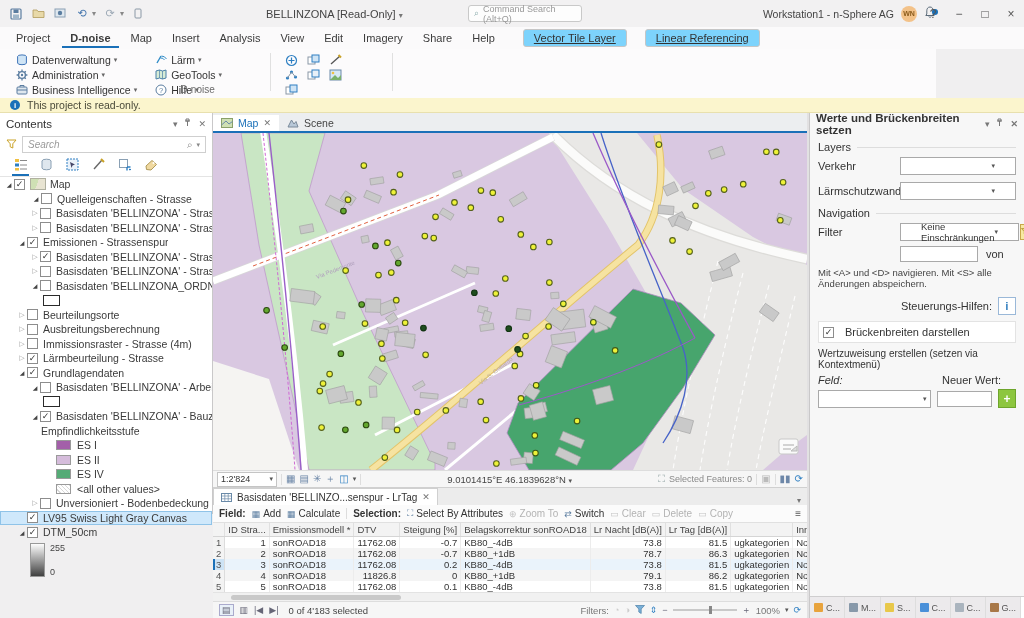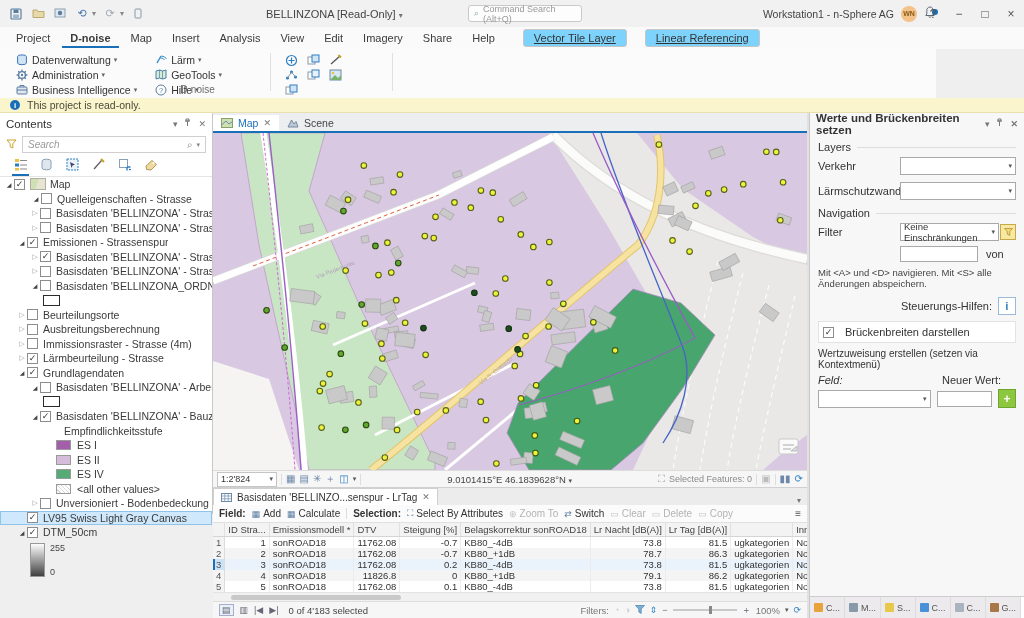--- a/index.html
+++ b/index.html
@@ -103,21 +103,21 @@
   #tb-right{margin-left:auto;display:flex;align-items:center;gap:5px;color:#777;}
   #zoomslider{width:64px;height:2px;background:#c9c9c9;position:relative;}
   #zoomthumb{position:absolute;left:36px;top:-3px;width:3px;height:8px;background:#888;}
   
   #rightpanel{left:809px;top:113px;width:215px;height:483px;background:#f7f7f7;border-left:1px solid #c9c8c9;box-sizing:border-box;}
   .rp-body{padding:2px 8px;}
   .grp-label{display:flex;align-items:center;gap:6px;color:#333;margin:5px 0 4px 0;}
   .grp-label:after{content:"";flex:1;height:1px;background:#ddd;}
   .rp-row{display:flex;align-items:center;margin-bottom:7px;}
   .rp-lab{width:82px;color:#333;flex:none;}
-  .rp-select{flex:1;height:16px;border:1px solid #a9a9a9;background:#fff;display:flex;align-items:center;justify-content:flex-end;padding:0 3px;color:#333;}
+  .rp-select{flex:1;height:16px;border:1px solid #a9a9a9;background:#fff;display:flex;align-items:center;justify-content:flex-end;padding:0 20px;color:#333;}
   .rp-select .val{flex:1;text-align:left;font-size:10px;}
   .chev{font-size:7px;color:#555;}
   #filter-btn{width:16px;height:16px;border:1px solid #c9a84a;background:#f7e9a2;display:flex;align-items:center;justify-content:center;margin-left:1px;box-sizing:border-box;}
   #von-input{width:76px;height:14px;border:1px solid #a9a9a9;background:#fff;margin-left:82px;}
   #von-label{margin-left:8px;}
   #rp-hint{font-size:9.5px;color:#444;margin:2px 0 8px 0;}
   #steuer-row{display:flex;align-items:center;justify-content:flex-end;gap:6px;margin-bottom:6px;}
   #info-btn{width:16px;height:16px;border:1px solid #9ab8d8;background:#fff;color:#1a70b8;font-weight:bold;font-size:10px;display:flex;align-items:center;justify-content:center;}
   #bridge-row{background:#fff;border:1px solid #e3e3e3;height:20px;display:flex;align-items:center;gap:6px;padding:0 4px;margin-bottom:4px;}
   #wz-labels{display:flex;margin-top:2px;}
@@ -474,21 +474,21 @@
           <span class="tlabel">Basisdaten 'BELLINZONA' - Arbeitsfläche - Rechengebiet</span>
         </div>
         <div class="trow" style="padding-left: 43px;">
           <span class="tswatch"></span>
         </div>
         <div class="trow" style="padding-left: 30px;">
           <span class="texp ">◢</span>
           <span class="tchk">✓</span>
           <span class="tlabel">Basisdaten 'BELLINZONA' - Bauzone</span>
         </div>
-        <div class="trow" style="padding-left: 64px;">
+        <div class="trow" style="padding-left: 41px;">
           <span class="tlabel">Empfindlichkeitsstufe</span>
         </div>
         <div class="trow" style="padding-left: 56px;">
           <span class="tleg" style="background:#a35fa9"></span>
           <span class="tlabel">ES I</span>
         </div>
         <div class="trow" style="padding-left: 56px;">
           <span class="tleg" style="background:#d5bcdb"></span>
           <span class="tlabel">ES II</span>
         </div>

